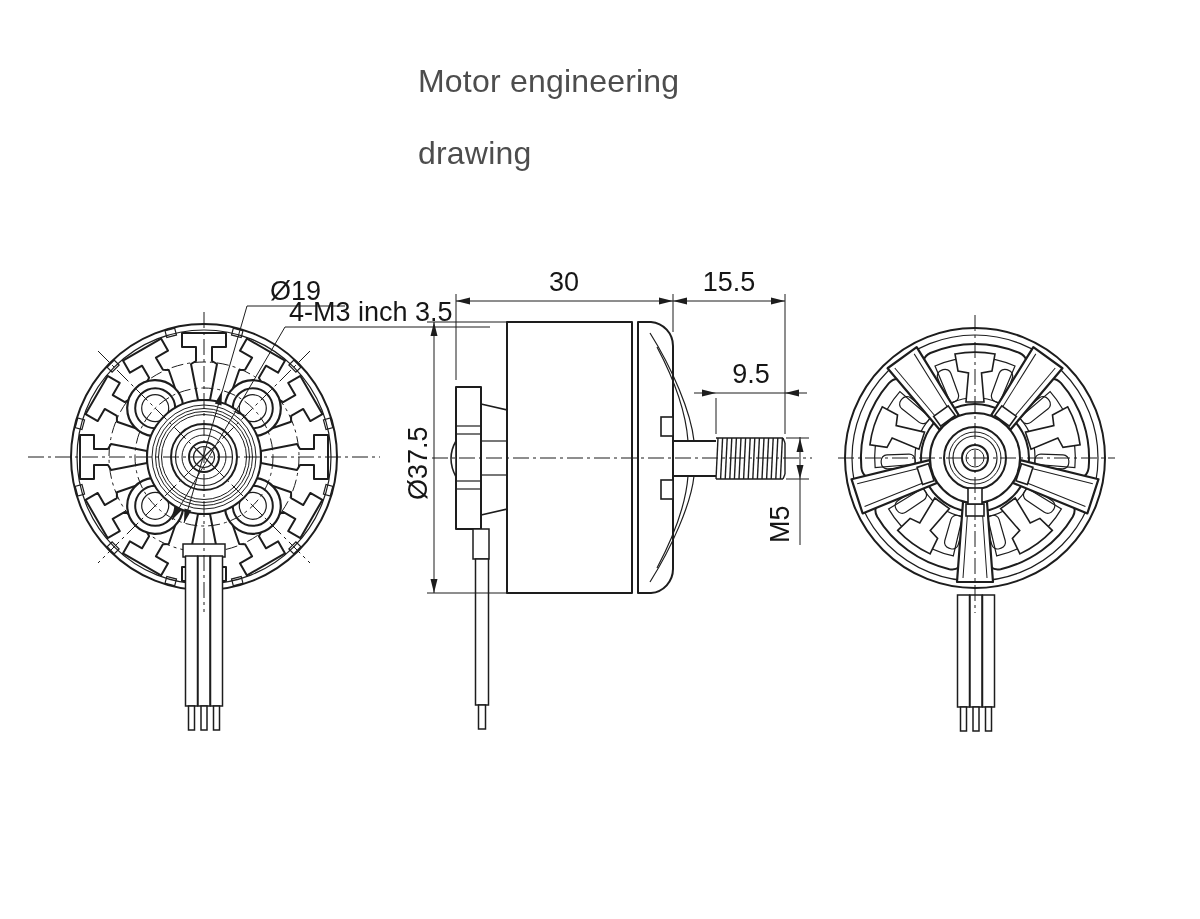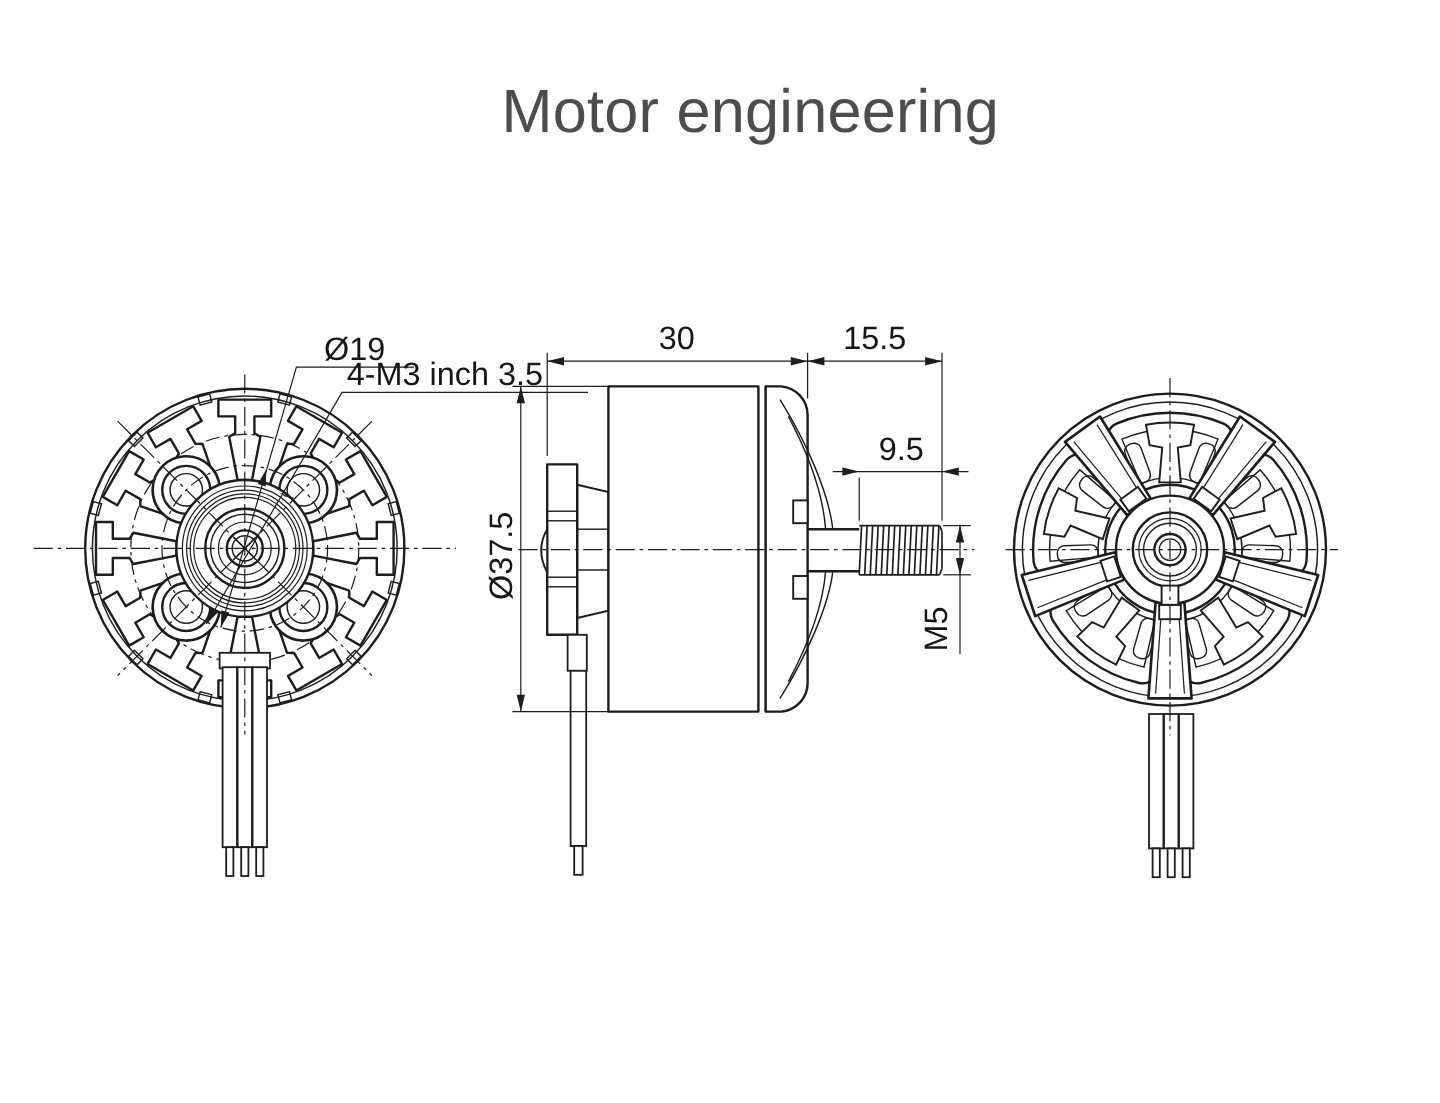--- a/index.html
+++ b/index.html
@@ -1,18 +1,18 @@
 <!DOCTYPE html>
 <html><head>
 <meta charset="utf-8">
 <style>
   html,body{margin:0;padding:0;background:#fff;}
   #page{position:relative;width:1200px;height:919px;background:#ffffff;overflow:hidden;
         font-family:"Liberation Sans", sans-serif;}
-  #title{position:absolute;left:418px;top:64px;font-size:51px;line-height:1.12;
+  #title{position:absolute;left:418px;top:64px;font-size:32px;line-height:1.12;
          color:#4d4d4d;letter-spacing:0.2px;white-space:pre-line;}
   svg{position:absolute;left:0;top:0;}
   svg text{font-family:"Liberation Sans", sans-serif;font-size:27px;fill:#161616;}
   .ol{fill:#ffffff;stroke:#1d1d1d;stroke-width:2;stroke-linejoin:round;}
   .ol22{fill:#ffffff;stroke:#1d1d1d;stroke-width:2.2;stroke-linejoin:round;}
   .th{fill:none;stroke:#1d1d1d;stroke-width:1.2;}
   .th16{fill:#ffffff;stroke:#1d1d1d;stroke-width:1.6;}
   .nf{fill:none;stroke:#1d1d1d;stroke-width:2;}
   .nf1{fill:none;stroke:#1d1d1d;stroke-width:1;}
   .dim{stroke:#1d1d1d;stroke-width:1;fill:none;}
@@ -20,21 +20,21 @@
   .dc{stroke:#1d1d1d;stroke-width:1;fill:none;stroke-dasharray:12 4 3 4;}
   .ar{fill:#1d1d1d;stroke:none;}
   .wire{fill:#ffffff;stroke:#1d1d1d;stroke-width:1.5;}
 </style>
 </head>
 <body>
 
 <div id="page">
 
   <div id="title"><span>Motor engineering</span><br>
-  </div>
+  <span>drawing</span></div>
 
   <svg width="1200" height="919" viewBox="0 0 1200 919">
 
     <defs>
 
       <g id="tooth">
         <path class="ol" d="M -22 -124 L 22 -124 L 22 -110 L 8 -110 L 8 -96 L 13 -93 L 6 -57 L -6 -57 L -13 -93 L -8 -96 L -8 -110 L -22 -110 Z"></path>
       </g>
       <g id="notch">
           <rect class="th" x="-5" y="-132" width="10" height="7" fill="#ffffff"></rect>

